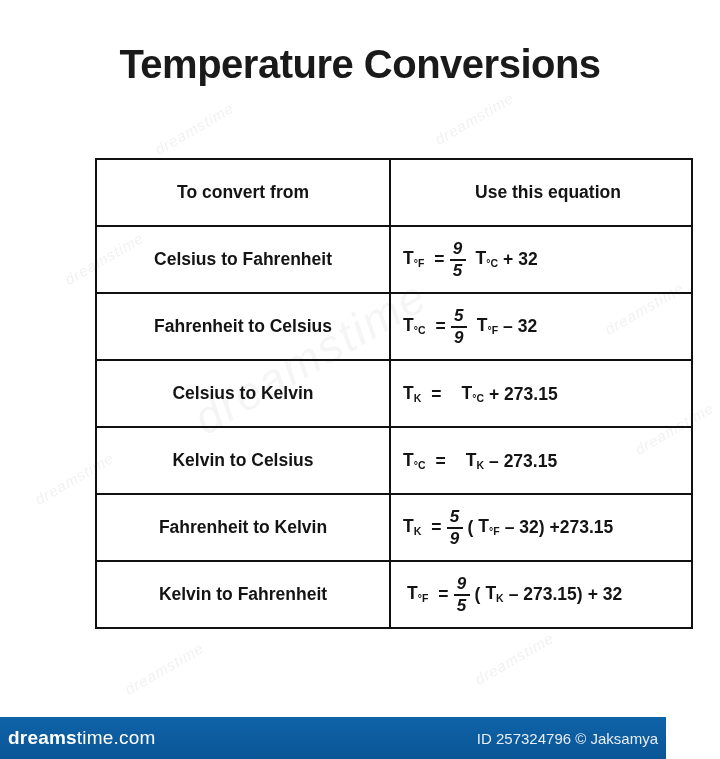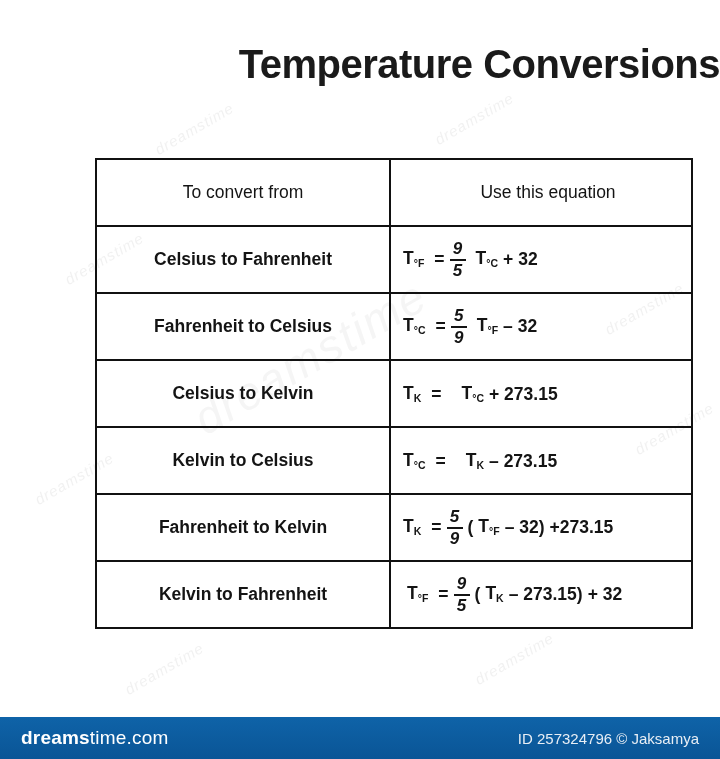--- a/index.html
+++ b/index.html
@@ -18,21 +18,21 @@
     position: relative;
     width: 720px;
     height: 759px;
     background: #ffffff;
   }
   .title {
     position: absolute;
     top: 42px;
     left: 0;
     width: 720px;
-    text-align: right;
+    text-align: center;
     font-size: 40px;
     font-weight: bold;
     letter-spacing: -0.5px;
     color: #1a1a1a;
   }
   .table-wrap {
     position: absolute;
     top: 158px;
     left: 95px;
     width: 530px;
@@ -56,21 +56,21 @@
     font-weight: bold;
   }
   td.col-right {
     width: 262px;
     text-align: left;
     font-size: 17.5px;
     font-weight: bold;
     padding-left: 22px;
   }
   tr.header td {
-    font-weight: normal;
+    font-weight: bold;
     font-size: 17.5px;
     text-align: center;
   }
   tr.header td.col-right {
     text-align: center;
     padding-left: 26px;
   }
   .eq {
     display: inline-flex;
     align-items: center;
@@ -141,28 +141,28 @@
     transform: rotate(-30deg);
     user-select: none;
     pointer-events: none;
     white-space: nowrap;
   }
   
   .footer {
     position: absolute;
     left: 0;
     bottom: 0;
-    width: 720px;
+    width: 666px;
     height: 42px;
     background: #0b5fa5;
     background: linear-gradient(180deg, #0f63a8 0%, #0a5596 100%);
     display: flex;
     align-items: center;
     justify-content: space-between;
-    padding: 0 21px;
+    padding: 0 8px;
     box-sizing: border-box;
   }
   .footer .brand {
     color: #ffffff;
     font-size: 19px;
     font-weight: bold;
     letter-spacing: 0.2px;
   }
   .footer .brand .thin {
     font-weight: normal;

